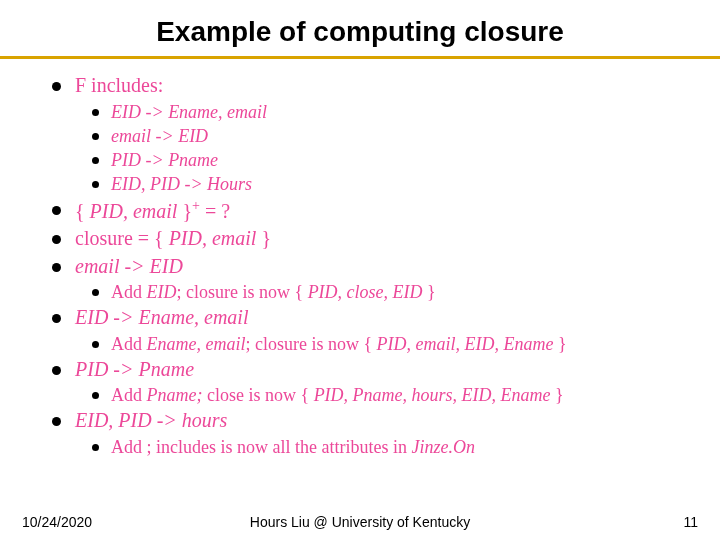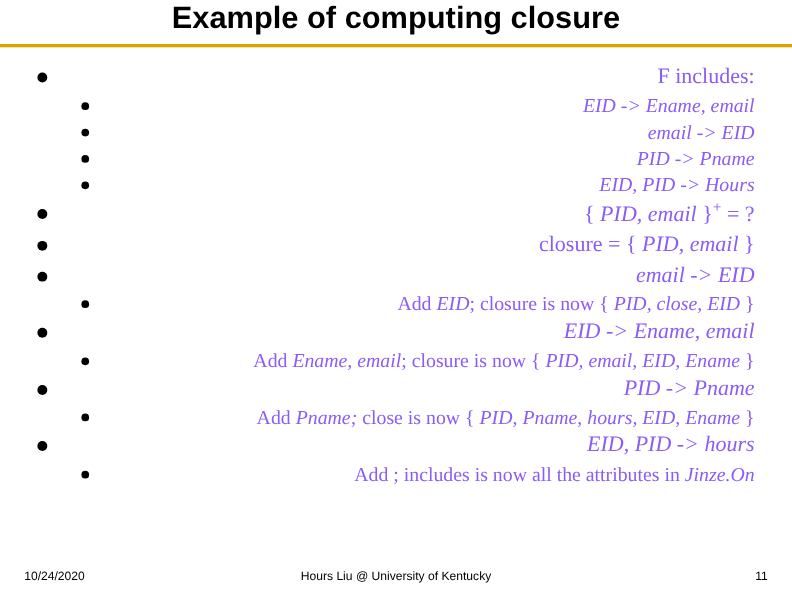--- a/index.html
+++ b/index.html
@@ -9,34 +9,34 @@
     background: #fff;
     font-family: "Times New Roman", Times, serif;
     position: relative;
     overflow: hidden;
   }
   .title {
     font-family: Arial, Helvetica, sans-serif;
     font-weight: bold;
     font-size: 28px;
     text-align: center;
+    padding-top: 16px;
     padding-bottom: 8px;
     color: #000;
   }
   .rule {
     height: 3px;
     background: #d9a300;
     width: 100%;
   }
   .content {
-    padding: 14px 34px 0 34px;
+    padding: 14px 34px 0 52px;
     font-size: 20px;
     line-height: 1.28;
-    color: #8b5cf6;
-    text-align: right;
+    color: #ec4899;
   }
   .b1 {
     display: flex;
     align-items: flex-start;
     margin-bottom: 2px;
   }
   .b1 .dot {
     width: 9px; height: 9px; border-radius: 50%; background: #000;
     margin-top: 9px; margin-right: 14px; flex-shrink: 0;
   }
@@ -55,21 +55,21 @@
   }
   .b2 .txt { flex: 1; }
   .b2 .txt .n { font-style: normal; }
   .it { font-style: italic; }
   .sup { vertical-align: super; font-size: 0.7em; }
   .footer {
     position: absolute;
     bottom: 10px;
     left: 0; right: 0;
     font-family: Arial, Helvetica, sans-serif;
-    font-size: 11px;
+    font-size: 14px;
     color: #000;
     display: flex;
     justify-content: space-between;
     padding: 0 22px;
   }
   .footer .mid { position: absolute; left: 0; right: 0; text-align: center; }
 </style>
 </head>
 <body>
 

